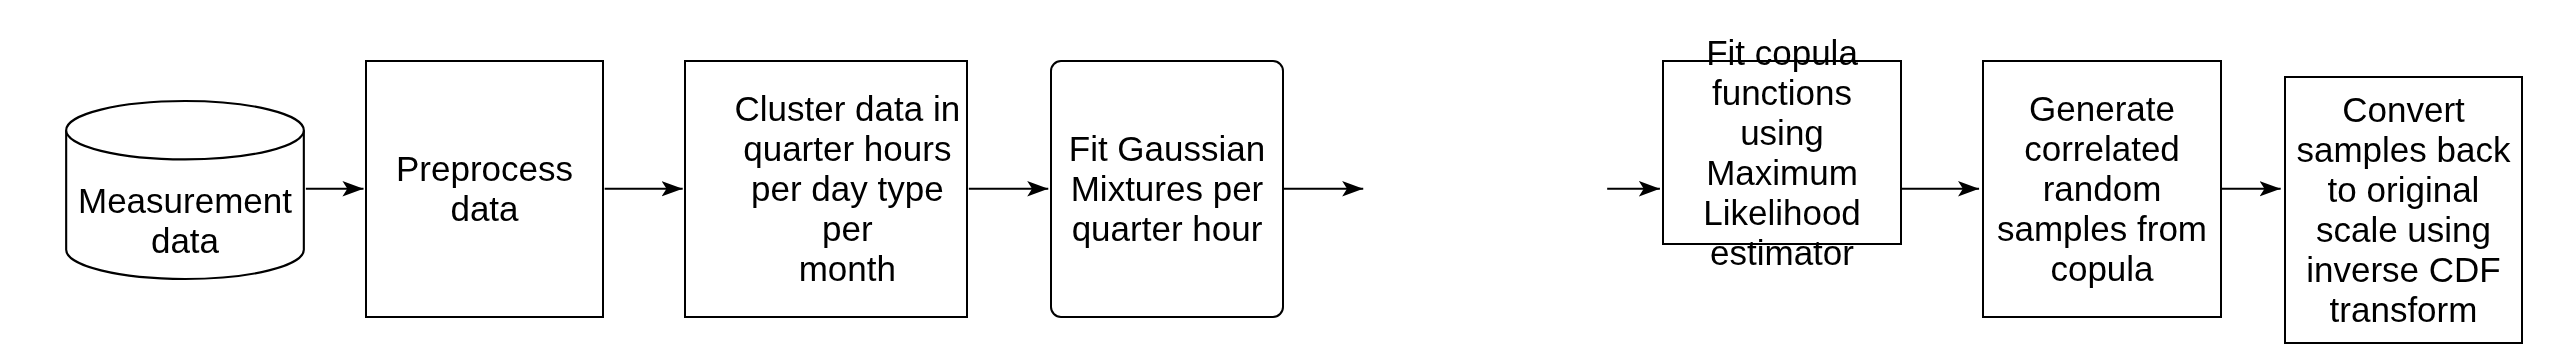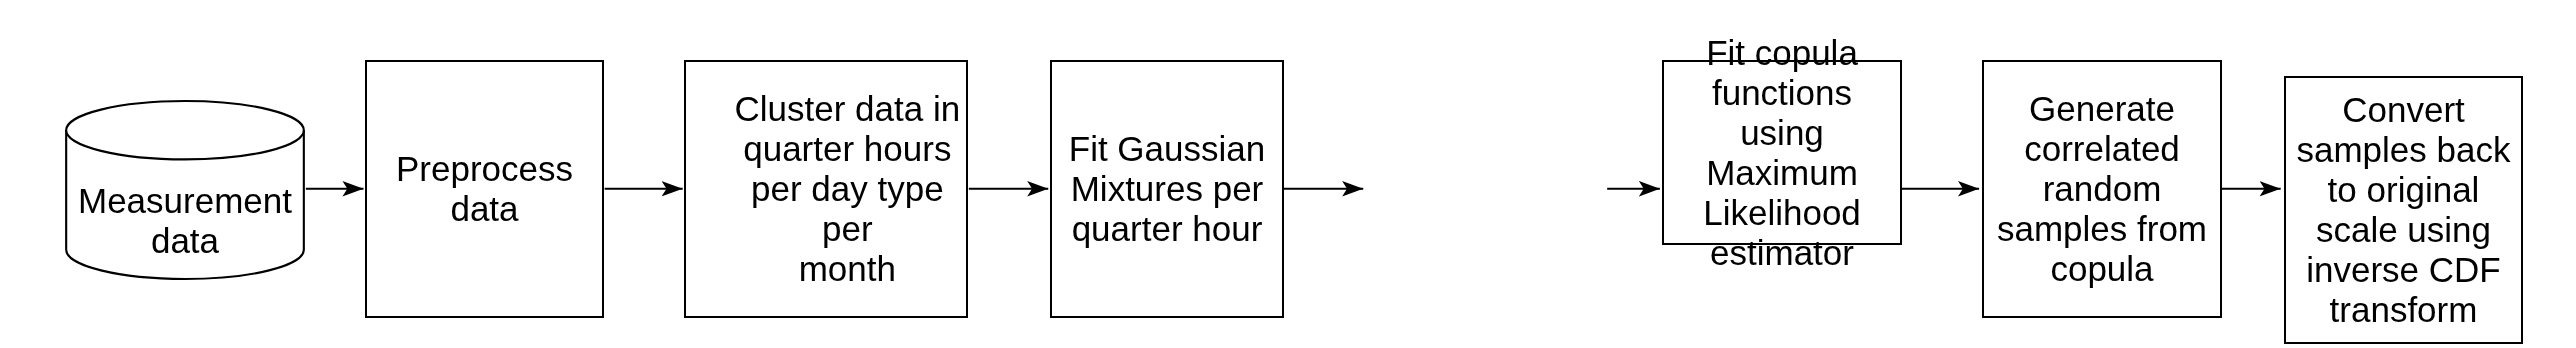--- a/index.html
+++ b/index.html
@@ -58,21 +58,21 @@
     top: 61px;
     bottom: 0;
     display: flex;
     align-items: center;
     justify-content: center;
   }
   
   .n0 { left: 65px;   top: 100px; width: 240px; height: 180px; }
   .n1 { left: 365px;  top: 60px;  width: 239px; height: 258px; }
   .n2 { left: 684px;  top: 60px;  width: 284px; height: 258px; padding-left: 44px; }
-  .n3 { left: 1050px; top: 60px;  width: 234px; height: 258px; }
+  .n3 { left: 1050px; top: 60px;  width: 234px; height: 258px; border-radius: 11px; }
   .n4 { left: 1365px; top: 60px;  width: 242px; height: 258px; }
   .n5 { left: 1662px; top: 60px;  width: 240px; height: 185px; }
   .n6 { left: 1982px; top: 60px;  width: 240px; height: 258px; }
   .n7 { left: 2284px; top: 76px;  width: 239px; height: 268px; }
 </style>
 </head>
 <body>
 
 <div class="canvas">
 

